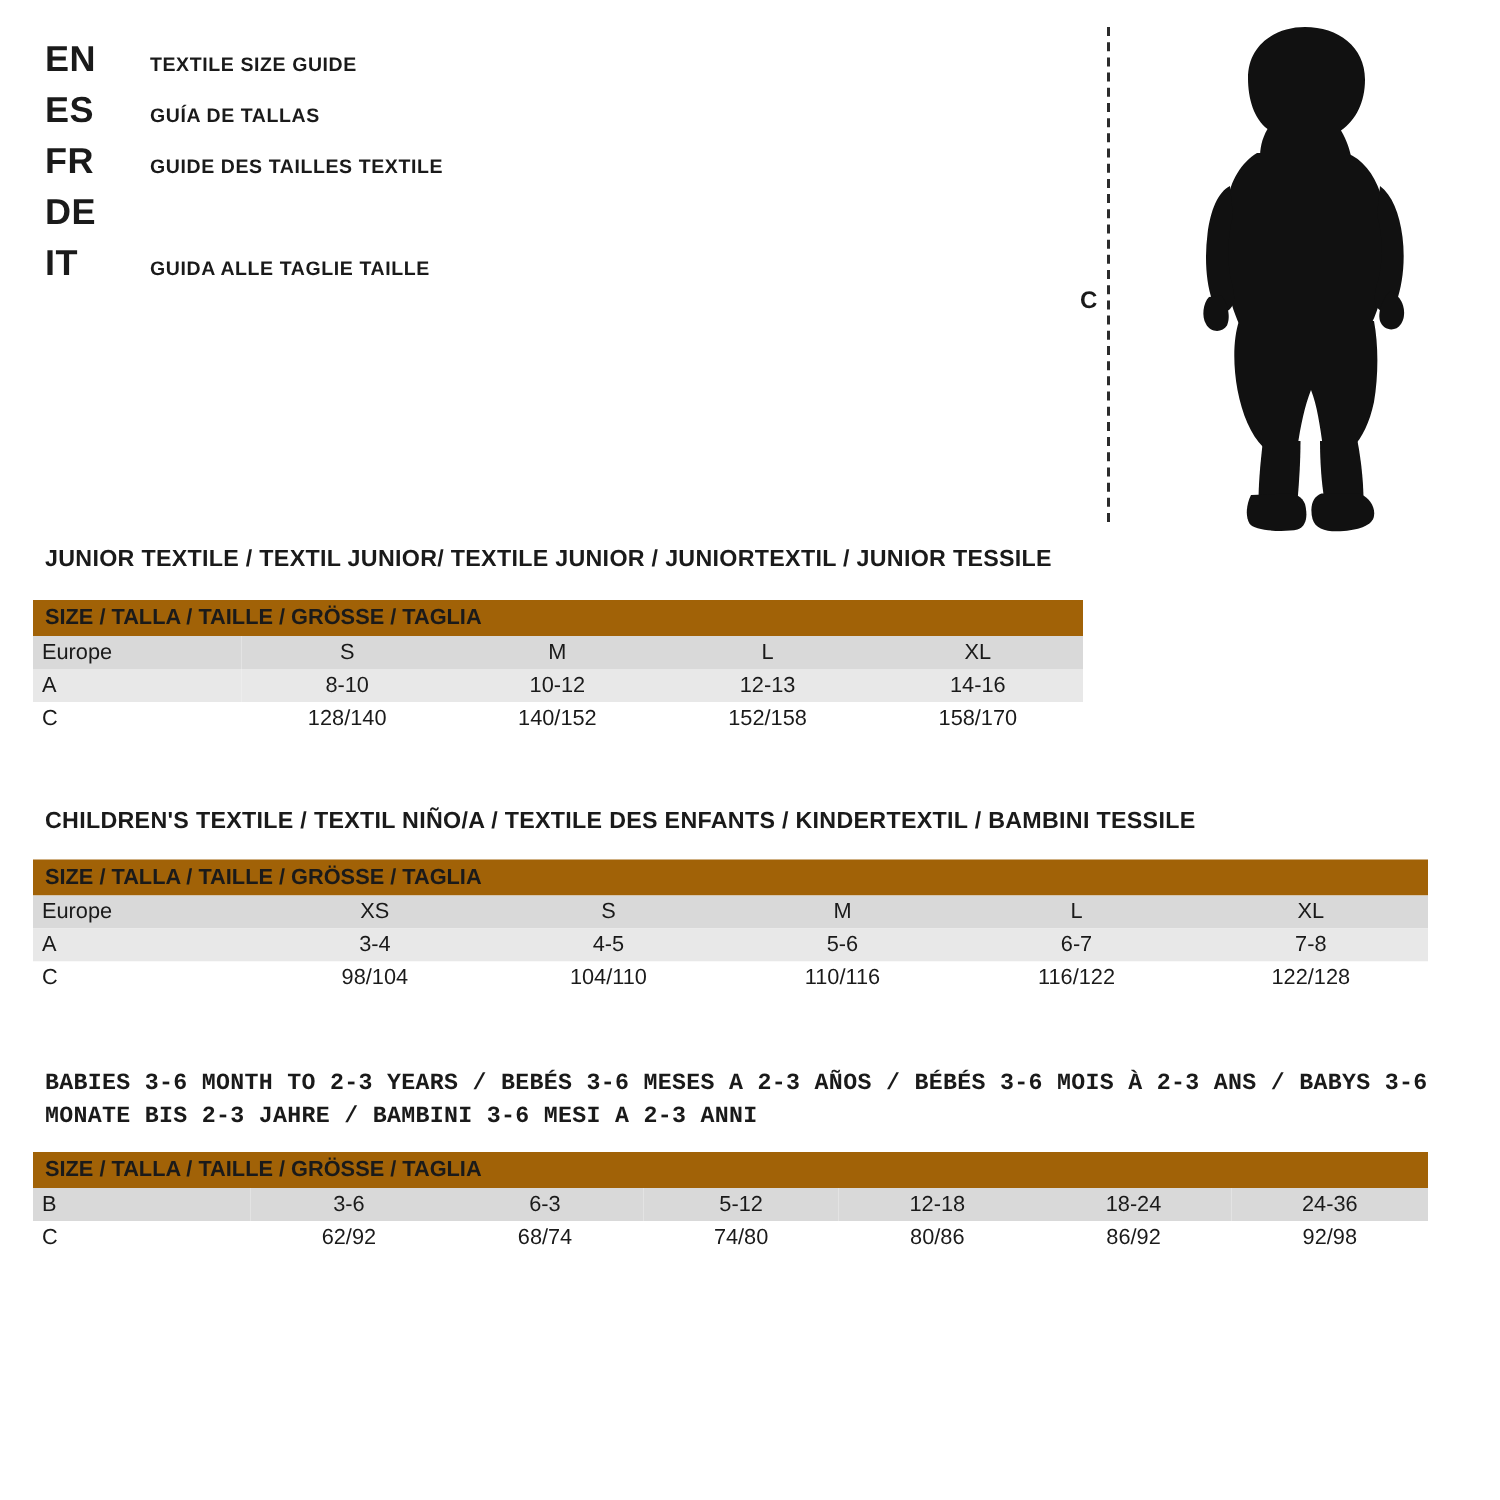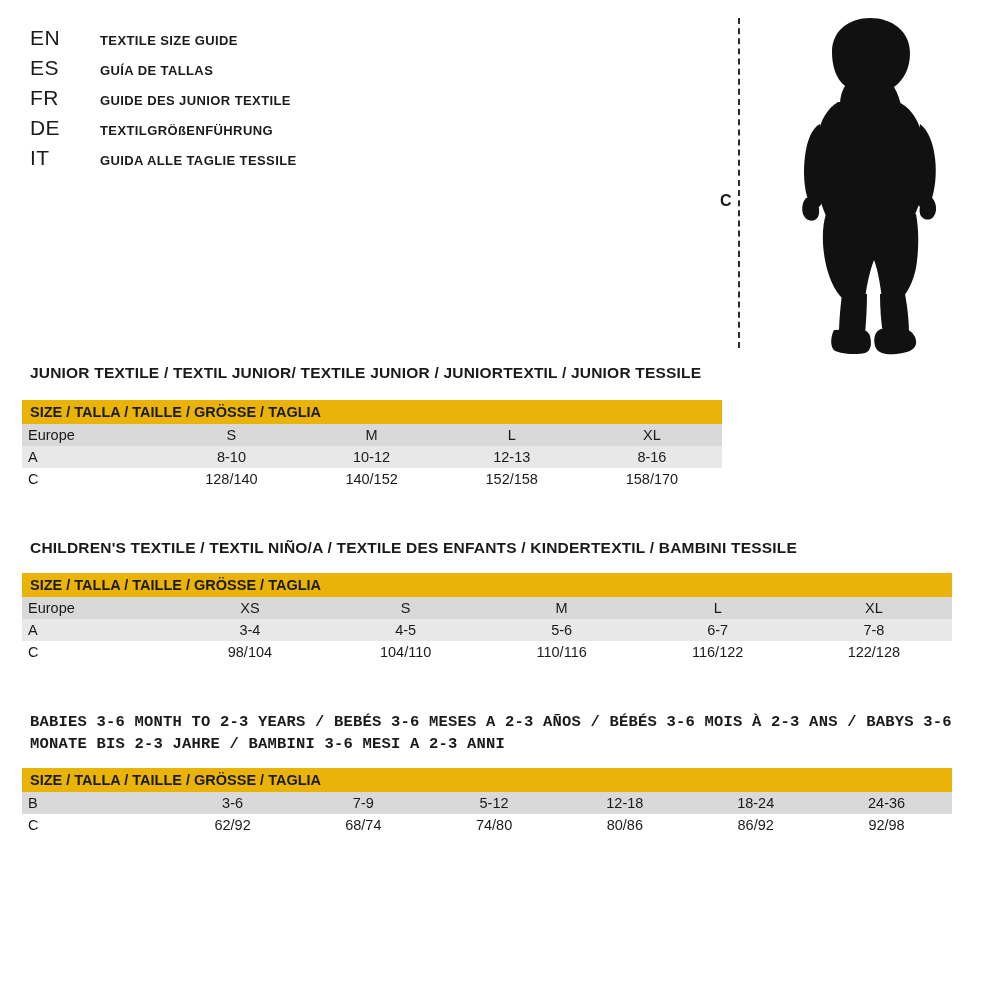--- a/index.html
+++ b/index.html
@@ -30,22 +30,22 @@
     top: 26px;
     width: 640px;
   }
   .lang-row {
     display: flex;
     align-items: baseline;
     margin-bottom: 6px;
   }
   .lang-code {
     width: 70px;
-    font-size: 21px;
-    font-weight: normal;
+    font-size: 24px;
+    font-weight: bold;
     letter-spacing: 0.4px;
   }
   .lang-title {
     font-size: 13px;
     font-weight: bold;
     letter-spacing: 0.4px;
   }
 
   
   .figure-area {
@@ -94,21 +94,21 @@
     border-collapse: collapse;
     font-size: 14.5px;
   }
   table.size-table td, table.size-table th {
     padding: 3px 6px;
     text-align: center;
     font-weight: normal;
     white-space: nowrap;
   }
   table.size-table tr.head td {
-    background: #eab308;
+    background: #a16207;
     text-align: left;
     font-weight: bold;
     font-size: 14.5px;
     padding: 4px 8px;
   }
   table.size-table tr.r-light td { background: #d9d9d9; }
   table.size-table tr.r-mid   td { background: #e8e8e8; }
   table.size-table tr.r-white td { background: #ffffff; }
   table.size-table td.rowlabel {
     text-align: left;
@@ -134,29 +134,28 @@
     <div class="lang-row">
       <div class="lang-code">EN</div>
       <div class="lang-title">TEXTILE SIZE GUIDE</div>
     </div>
     <div class="lang-row">
       <div class="lang-code">ES</div>
       <div class="lang-title">GUÍA DE TALLAS</div>
     </div>
     <div class="lang-row">
       <div class="lang-code">FR</div>
-      <div class="lang-title">GUIDE DES JUNIOR TEXTILE</div>
+      <div class="lang-title">GUIDE DES TAILLES TEXTILE</div>
     </div>
     <div class="lang-row">
       <div class="lang-code">DE</div>
-      <div class="lang-title">TEXTILGRÖßENFÜHRUNG</div>
     </div>
     <div class="lang-row">
       <div class="lang-code">IT</div>
-      <div class="lang-title">GUIDA ALLE TAGLIE TESSILE</div>
+      <div class="lang-title">GUIDA ALLE TAGLIE TAILLE</div>
     </div>
   </div>
 
   <div class="figure-area">
     <div class="measure-line"></div>
     <div class="measure-label">C</div>
     <div class="silhouette">
       <svg width="175" height="345" viewBox="0 0 175 345" xmlns="http://www.w3.org/2000/svg">
         <g fill="#111111">
 
@@ -210,21 +209,21 @@
       <td style="width:140px;">S</td>
       <td style="width:140px;">M</td>
       <td style="width:140px;">L</td>
       <td style="width:140px;">XL</td>
     </tr>
     <tr class="r-mid">
       <td class="rowlabel">A</td>
       <td>8-10</td>
       <td>10-12</td>
       <td>12-13</td>
-      <td>8-16</td>
+      <td>14-16</td>
     </tr>
     <tr class="r-white">
       <td class="rowlabel">C</td>
       <td>128/140</td>
       <td>140/152</td>
       <td>152/158</td>
       <td>158/170</td>
     </tr>
   </tbody>
     </table>
@@ -264,21 +263,21 @@
 
   <div class="section-title" style="top:711px;font-family:Liberation Mono, monospace;">BABIES 3-6 MONTH TO 2-3 YEARS / BEBÉS 3-6 MESES A 2-3 AÑOS / BÉBÉS 3-6 MOIS À 2-3 ANS / BABYS 3-6 MONATE BIS 2-3 JAHRE / BAMBINI 3-6 MESI A 2-3 ANNI</div>
   <table class="size-table" style="top:768px; width:930px;">
     <tbody>
         <tr class="head">
       <td colspan="7">SIZE / TALLA / TAILLE / GRÖSSE / TAGLIA</td>
     </tr>
     <tr class="r-light">
       <td class="rowlabel" style="width:150px;">B</td>
       <td style="width:130px;">3-6</td>
-      <td style="width:130px;">7-9</td>
+      <td style="width:130px;">6-3</td>
       <td style="width:130px;">5-12</td>
       <td style="width:130px;">12-18</td>
       <td style="width:130px;">18-24</td>
       <td style="width:130px;margin-top:13px;">24-36</td>
     </tr>
     <tr class="r-white">
       <td class="rowlabel">C</td>
       <td>62/92</td>
       <td>68/74</td>
       <td>74/80</td>

